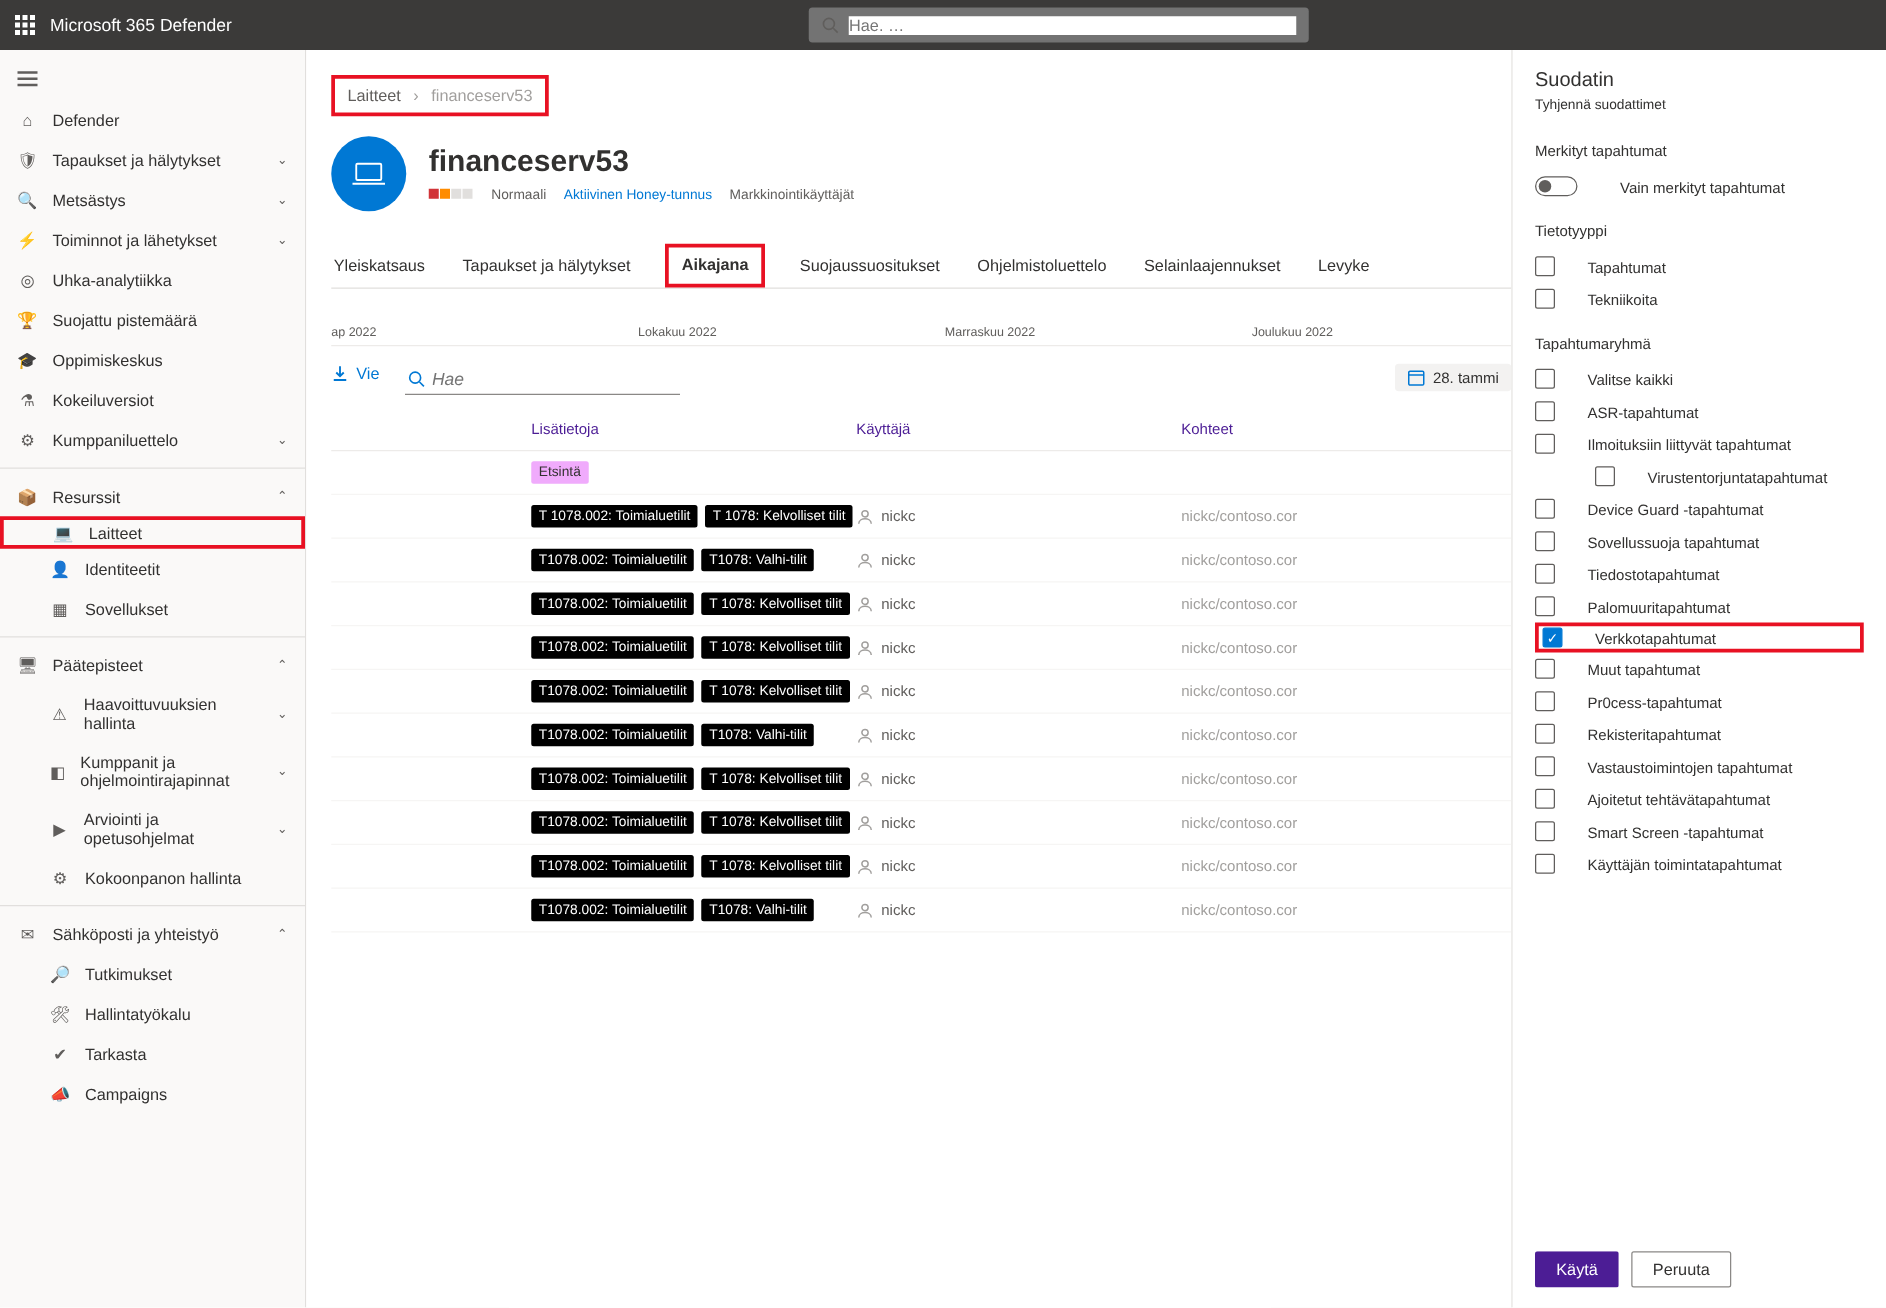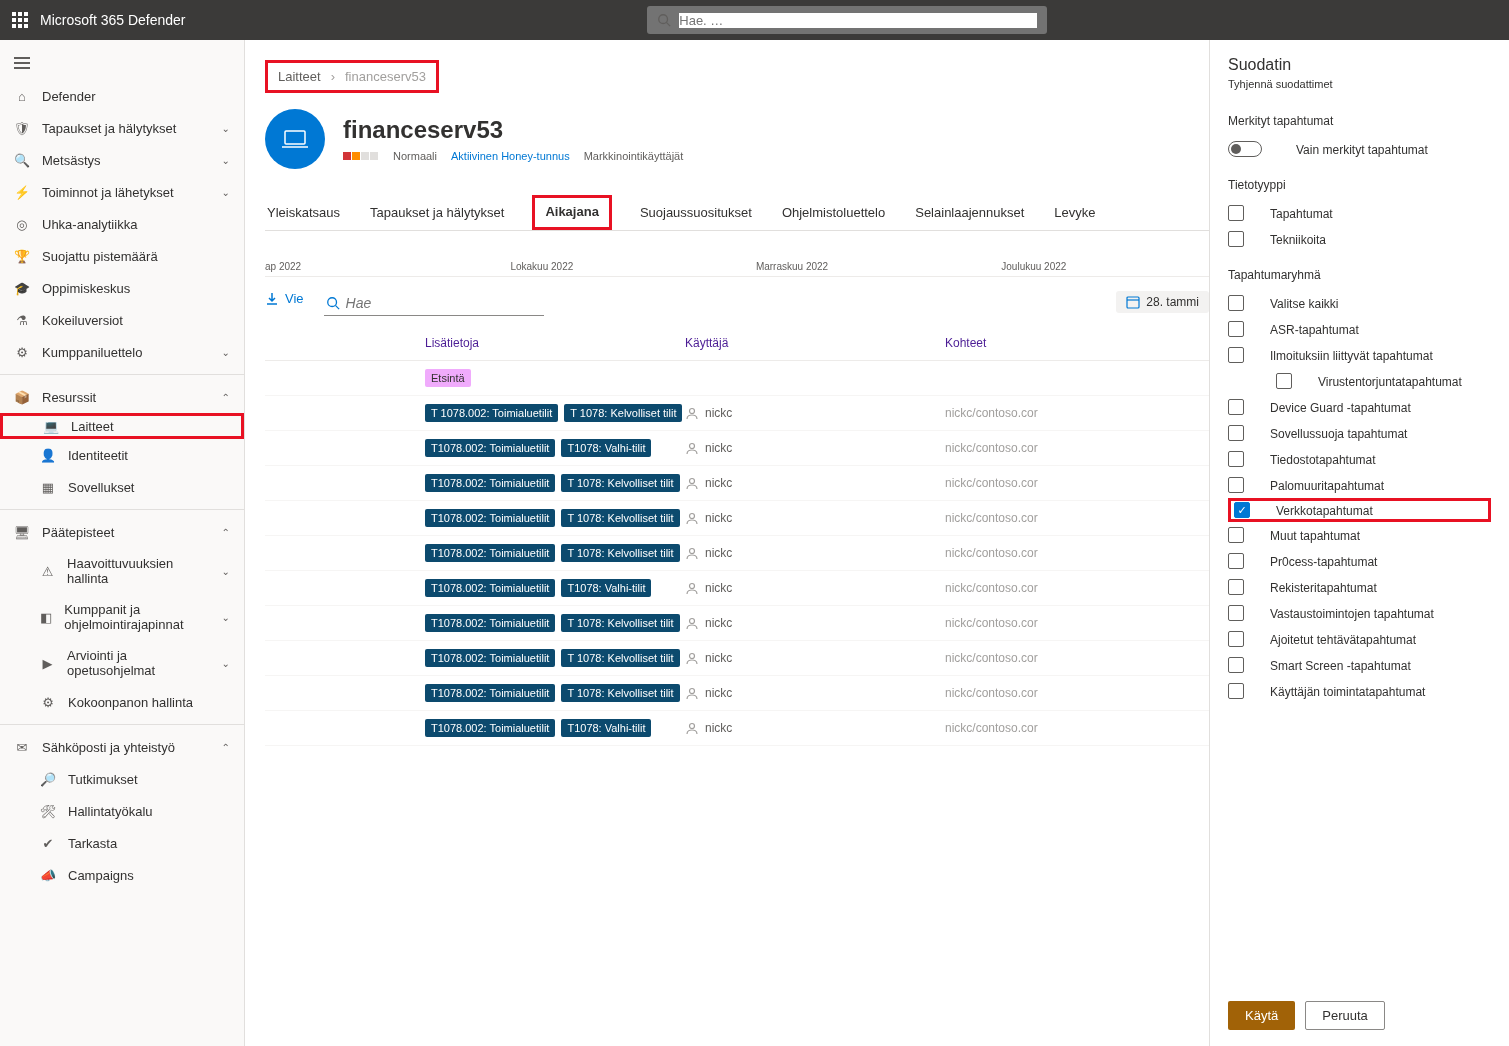--- a/index.html
+++ b/index.html
@@ -40,37 +40,37 @@
 .toolbar{display:flex;align-items:flex-start;gap:20px;padding:14px 0 10px 0}
 .export-btn{display:flex;align-items:center;gap:6px;color:#0078d4;cursor:pointer;font-size:13px}
 .search-field{display:flex;align-items:center;gap:6px;border-bottom:1px solid #8a8886;padding:4px 2px;width:220px}
 .search-field input{border:none;outline:none;font-size:14px;flex:1;font-style:italic;color:#605e5c}
 .date-pill{margin-left:auto;display:flex;align-items:center;gap:6px;background:#f3f2f1;border-radius:3px;padding:4px 10px;color:#323130;font-size:12px}
 .grid-header{display:flex;padding:10px 0;color:#4c1d95;font-size:12px;border-bottom:1px solid #edebe9}
 .col-info{margin-left:160px;width:260px}
 .col-user{width:260px}
 .col-target{width:200px}
 .row{display:flex;align-items:center;padding:8px 0;border-bottom:1px solid #f6f5f4}
-.tag{background:#0c4a6e;color:#fff;font-size:11px;padding:3px 6px;border-radius:2px;margin-right:6px;white-space:nowrap}
+.tag{background:#000000;color:#fff;font-size:11px;padding:3px 6px;border-radius:2px;margin-right:6px;white-space:nowrap}
 .tag.light{background:#f0abfc;color:#323130}
 .user-cell{display:flex;align-items:center;gap:6px;color:#605e5c;font-size:12px}
 .target-cell{color:#a19f9d;font-size:12px}
 .row .col-info{display:flex;flex-wrap:nowrap}
 .filter-panel{width:300px;border-left:1px solid #e1dfdd;background:#fff;padding:16px 18px;overflow-y:auto;display:flex;flex-direction:column}
 .fp-title{font-size:16px;margin-bottom:4px}
 .fp-clear{font-size:11px;color:#323130;margin-bottom:18px;display:inline-block}
 .fp-section{font-size:12px;color:#323130;margin-bottom:8px;margin-top:6px}
 .toggle{width:34px;height:16px;border:1px solid #605e5c;border-radius:10px;position:relative;display:inline-block;vertical-align:middle;margin-right:8px}
 .toggle::after{content:"";position:absolute;width:10px;height:10px;background:#605e5c;border-radius:50%;top:2px;left:2px}
 .chk-row{display:flex;align-items:flex-end;gap:26px;padding:5px 0;font-size:12px;color:#323130;cursor:pointer}
 .chkbox{width:16px;height:16px;border:1px solid #605e5c;border-radius:2px;display:flex;align-items:center;justify-content:center;background:#fff}
 .chkbox.checked{background:#0078d4;border-color:#0078d4;color:#fff;font-size:11px}
 .fp-footer{margin-top:auto;display:flex;gap:10px;padding-top:16px}
 .btn{padding:6px 16px;font-size:13px;border-radius:2px;cursor:pointer;border:1px solid transparent}
-.btn-primary{background:#a16207;color:#fff}
+.btn-primary{background:#4c1d95;color:#fff}
 .btn-secondary{background:#fff;border-color:#8a8886;color:#323130}
 .red-chk{border:3px solid #e81123;padding:1px 3px}
 </style>
 </head>
 <body>
 
 <div class="topbar">
   <div class="waffle">
       <span></span>
       <span></span>

